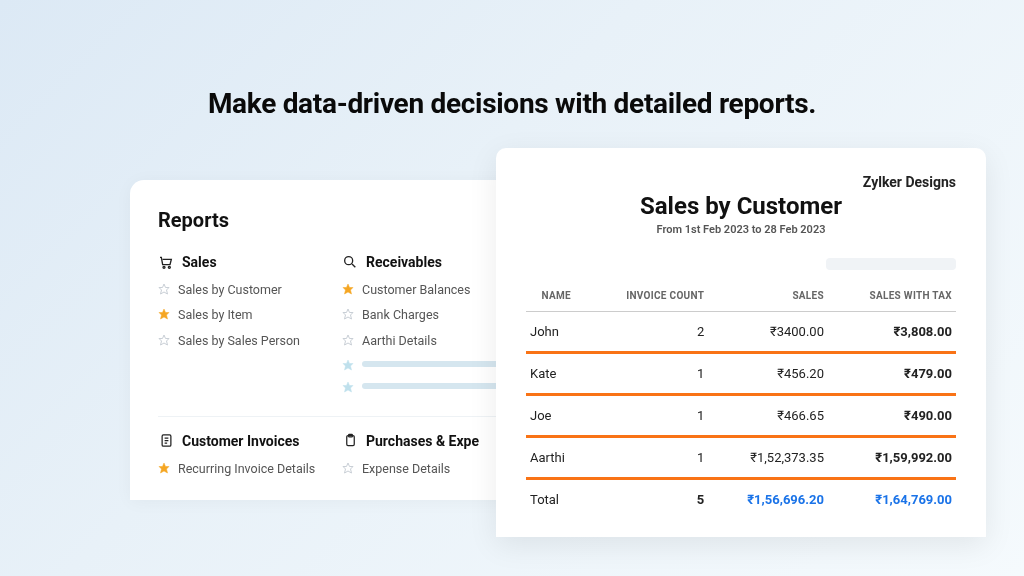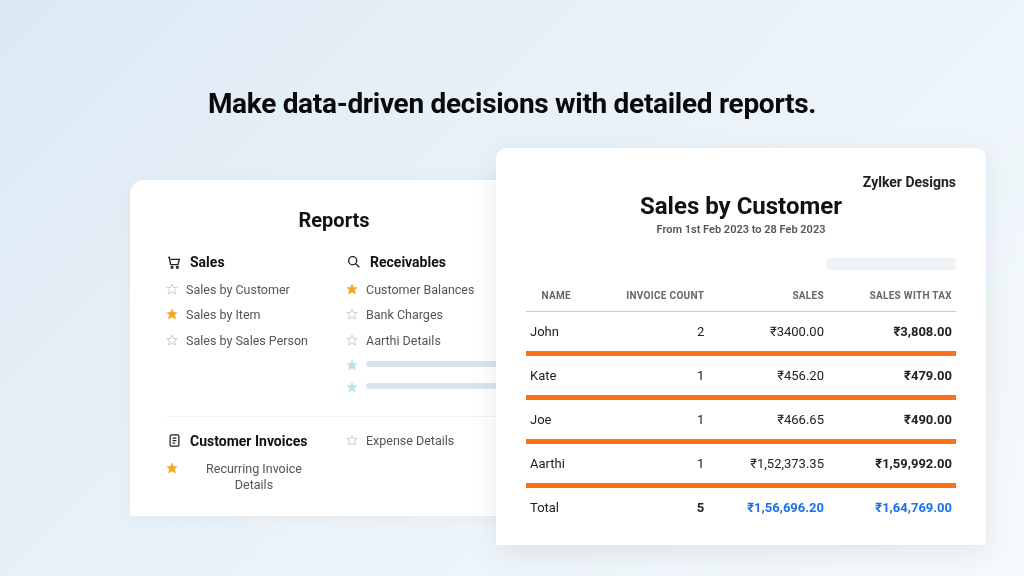--- a/index.html
+++ b/index.html
@@ -19,23 +19,22 @@
       padding-top: 87px;
       letter-spacing: -0.3px;
     }
     .reports-panel {
       position: absolute;
       left: 130px;
       top: 180px;
       width: 400px;
       background: #fff;
       border-radius: 14px 14px 0 0;
-      padding: 28px 28px 14px 36px;
+      padding: 28px 28px 14px 28px;
       box-shadow: 0 2px 18px rgba(0,0,0,0.04);
-      text-align: center;
     }
     .reports-title {
       font-size: 20px;
       font-weight: 700;
       color: #111;
       margin-bottom: 22px;
     }
     .reports-grid {
       display: flex;
       gap: 24px;
@@ -117,21 +116,21 @@
       color:#666;
       font-weight:700;
       padding:10px 4px;
       border-bottom:1px solid #ccc;
     }
     thead th:nth-child(2),
     thead th:nth-child(3),
     thead th:nth-child(4) { text-align:right; }
     tbody td {
       padding:12px 4px;
-      border-bottom:5px solid #f97316;
+      border-bottom:3px solid #f97316;
       color:#222;
     }
     tbody td:nth-child(1){ font-weight:400; }
     tbody td:nth-child(2),
     tbody td:nth-child(3),
     tbody td:nth-child(4){ text-align:right; }
     tbody td:nth-child(4){ font-weight:700; }
     .total-row td { font-weight:700; border-bottom:none; }
     .total-row td:nth-child(3),
     .total-row td:nth-child(4){ color:#1a73e8; }
@@ -234,20 +233,29 @@
       </div>
       <div class="report-item">
         <svg class="star" viewBox="0 0 24 24" fill="#f5a623" stroke="#f5a623" stroke-width="1">
             <polygon points="12,2 15,9 22,9 17,14 19,22 12,18 5,22 7,14 2,9 9,9"></polygon>
           </svg>
         <span>Recurring Invoice Details</span>
       </div>
     </div>
 
     <div class="reports-col">
+      <div class="cat-header">
+        <span class="cat-icon">
+          <svg viewBox="0 0 24 24" width="15" height="15" fill="none" stroke="#222" stroke-width="2">
+              <rect x="6" y="4" width="12" height="16" rx="2"></rect>
+              <rect x="9" y="2" width="6" height="4" rx="1"></rect>
+            </svg>
+        </span>
+        <span>Purchases &amp; Expe</span>
+      </div>
       <div class="report-item">
         <svg class="star" viewBox="0 0 24 24" fill="none" stroke="#c9cfd6" stroke-width="2">
             <polygon points="12,2 15,9 22,9 17,14 19,22 12,18 5,22 7,14 2,9 9,9"></polygon>
           </svg>
         <span>Expense Details</span>
       </div>
     </div>
   </div>
 </div>
 

